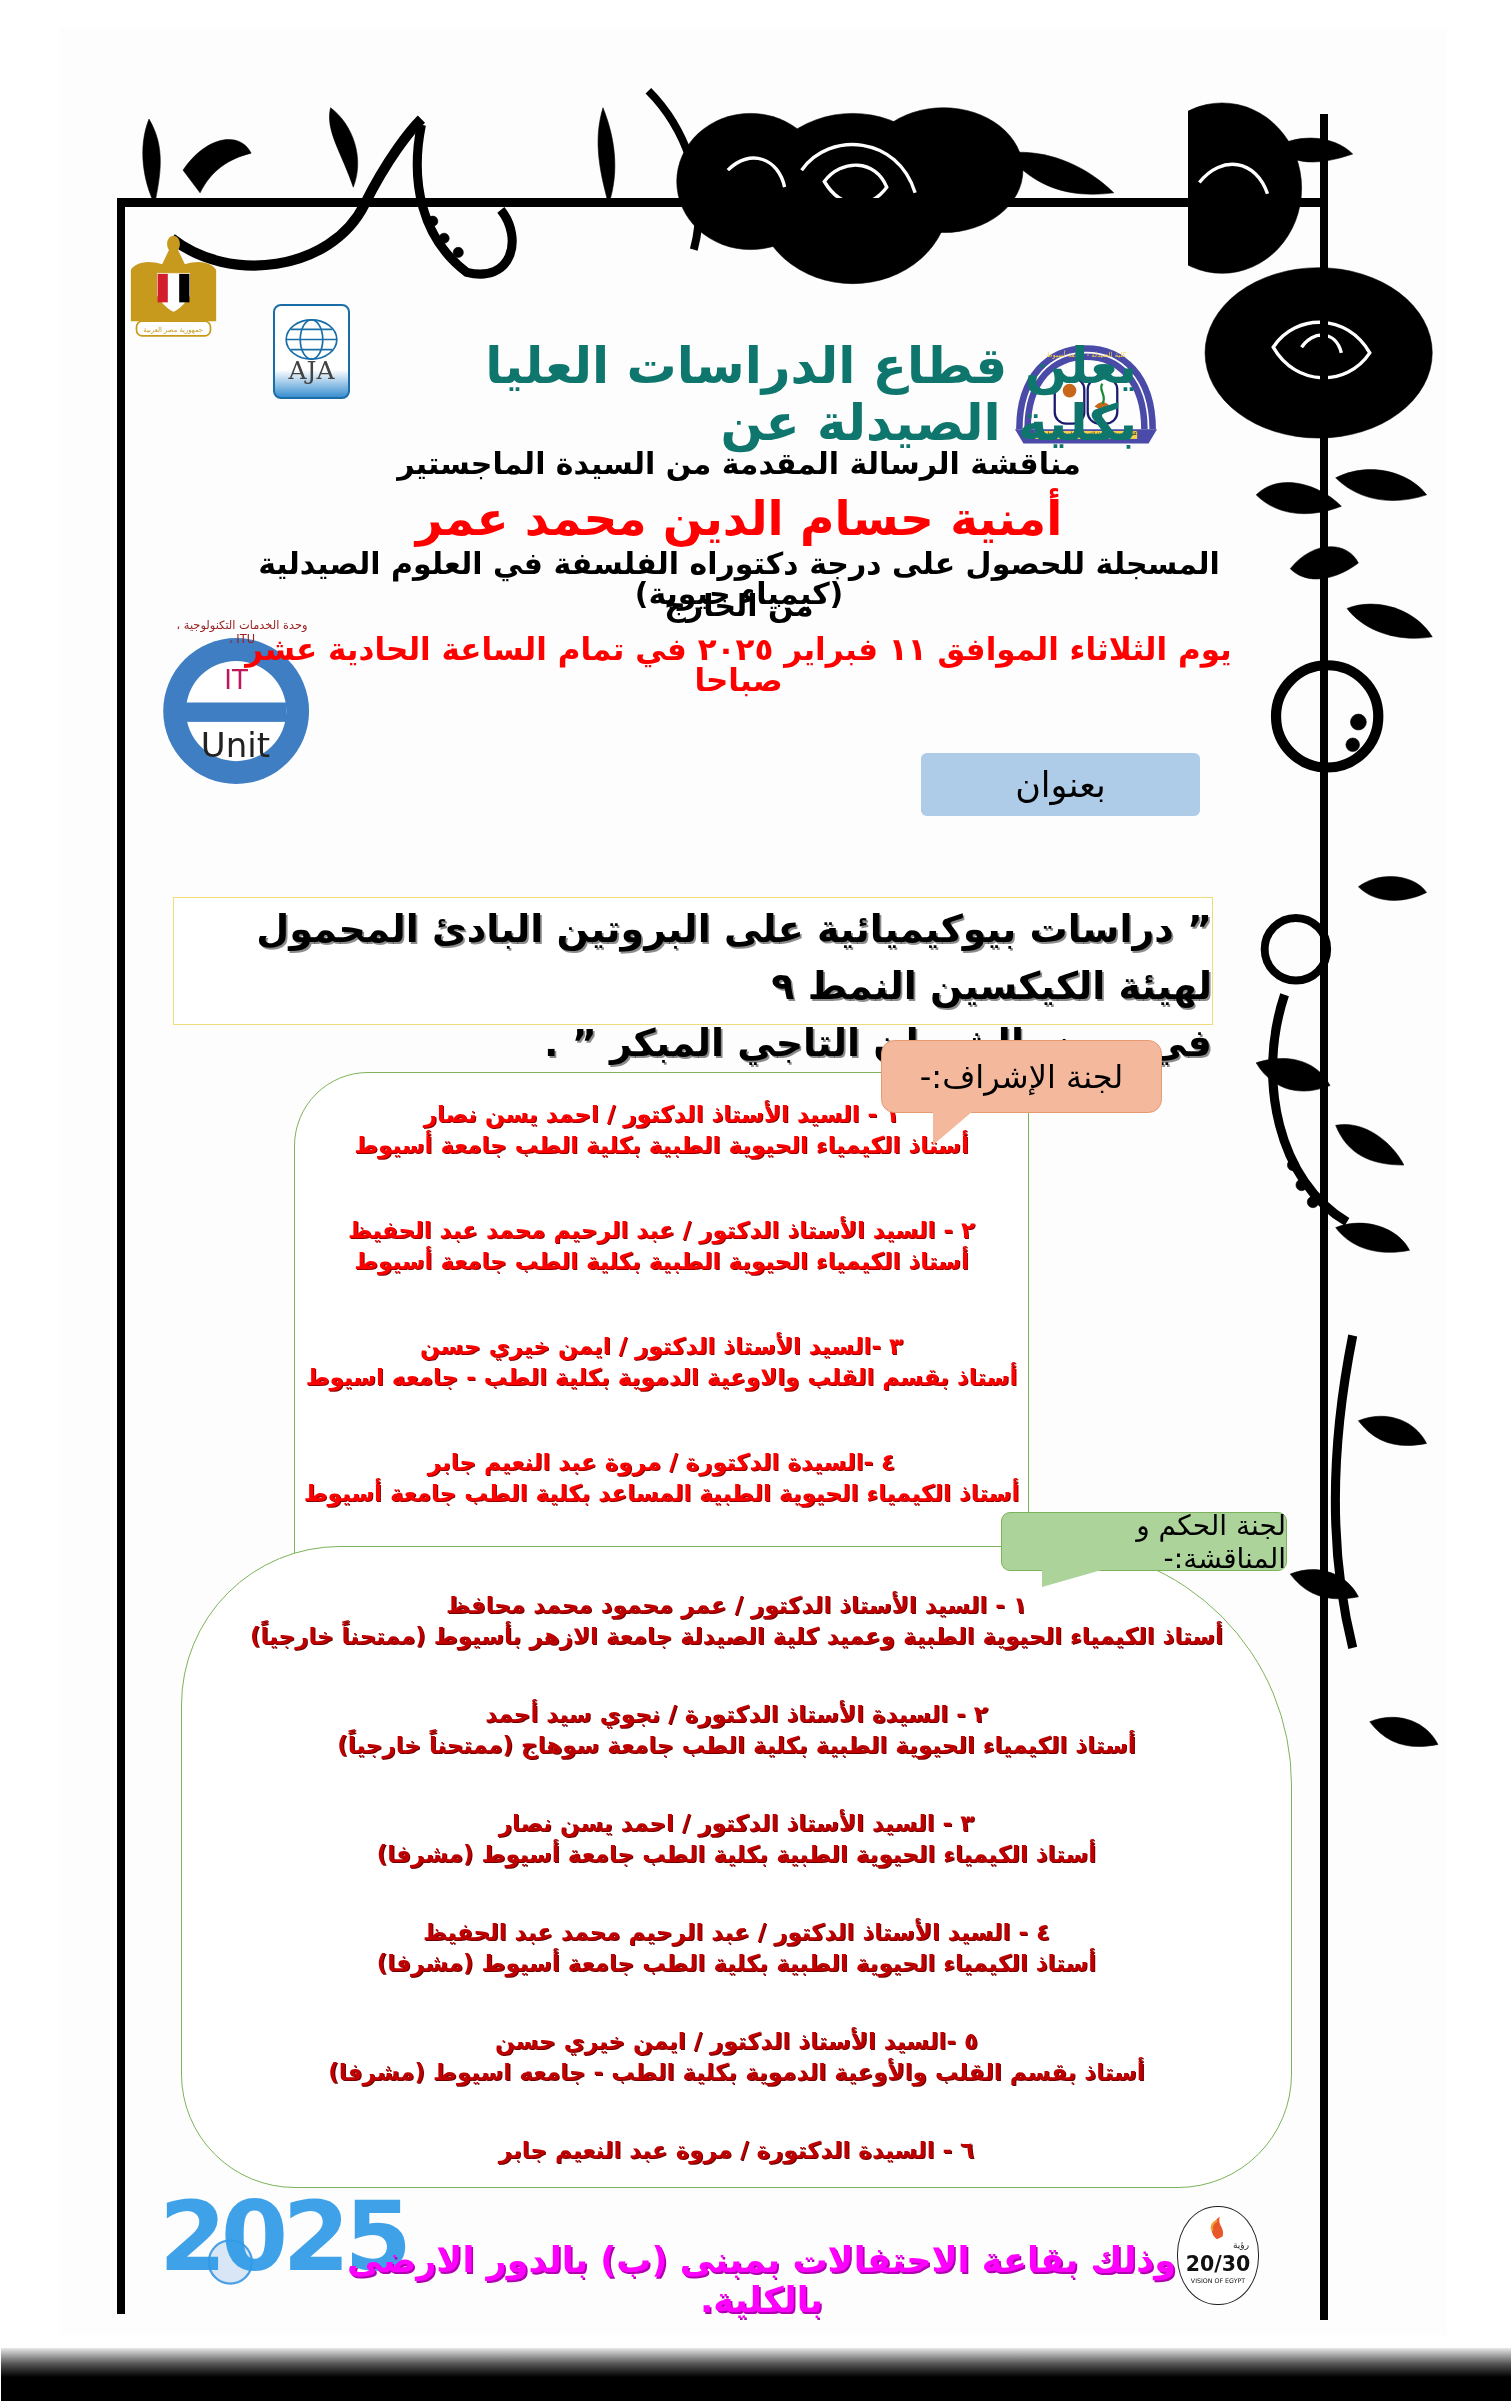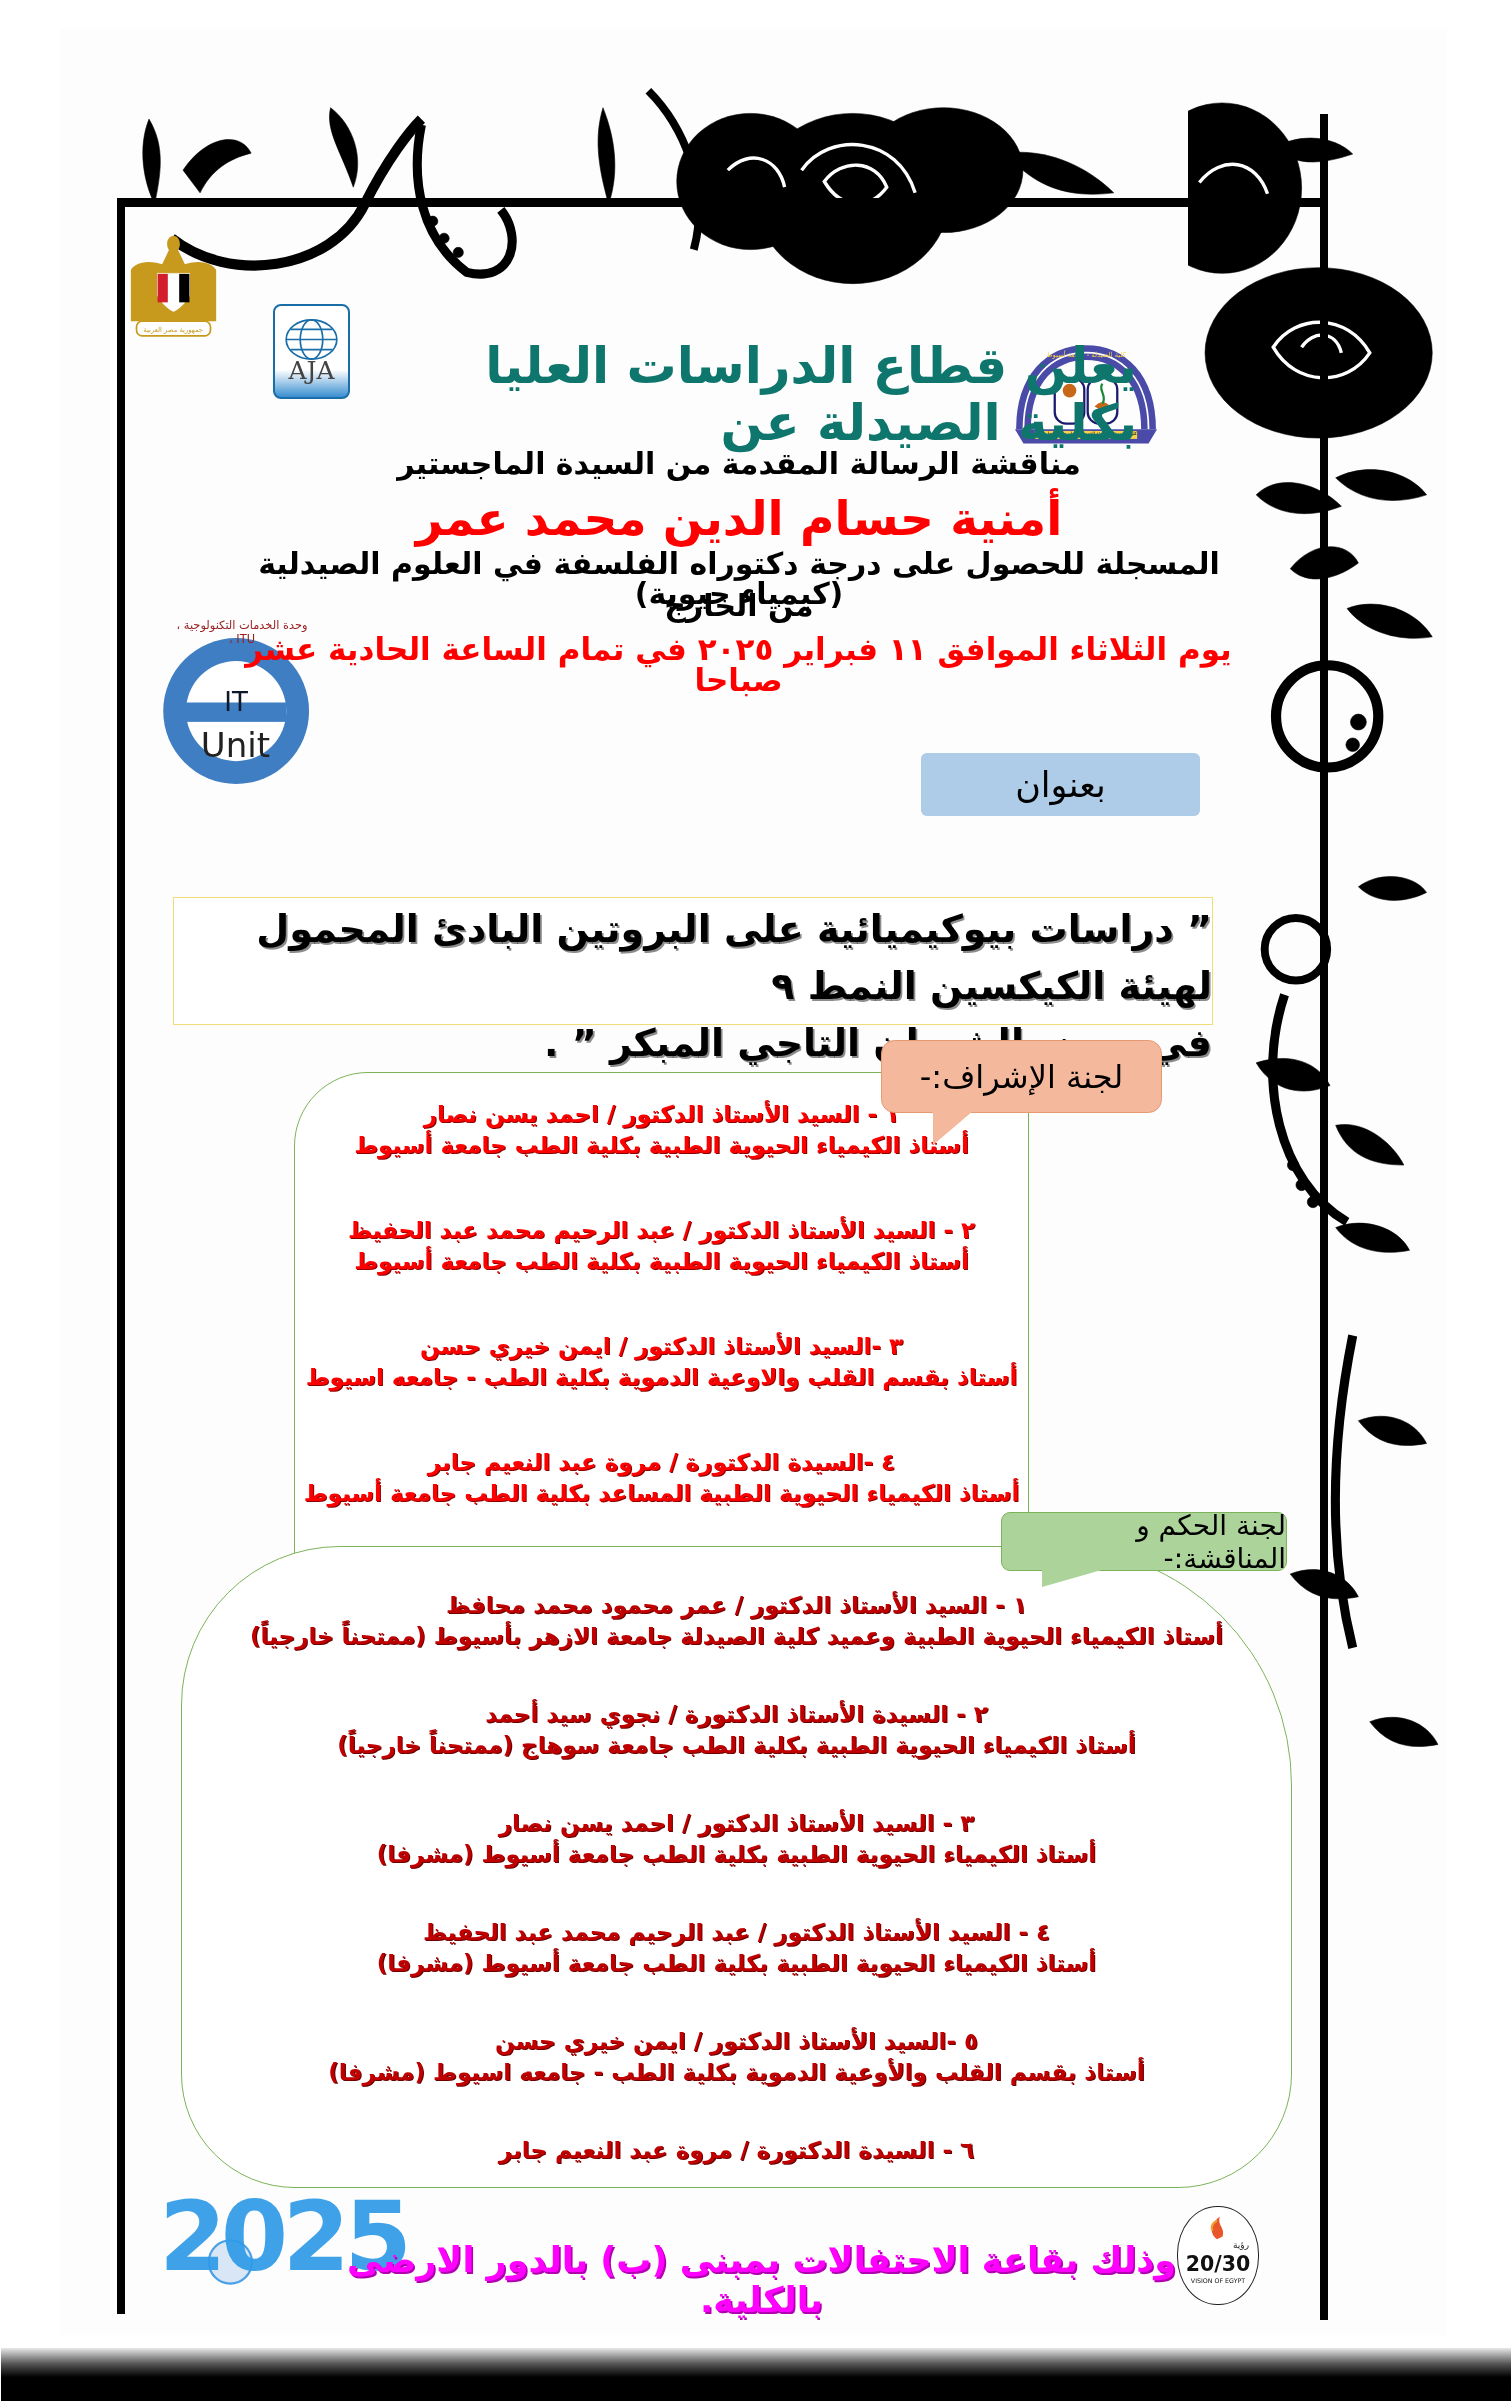--- a/index.html
+++ b/index.html
@@ -160,21 +160,21 @@
     <div style="position:absolute;left:23px;top:87px;width:102px;font-size:4.5px;color:#000;text-align:center;white-space:nowrap;overflow:hidden;">كلية معتمدة من الهيئة القومية لضمان جودة التعليم والاعتماد</div>
   </div>
 
   <div class="logo" style="left:145px;top:617px;width:188px;height:171px;">
     <svg width="188" height="171" viewBox="0 0 330 300">
       <circle cx="160" cy="165" r="128" fill="#3f7ec2"></circle>
       <circle cx="160" cy="165" r="88" fill="#fff"></circle>
       <rect x="72" y="150" width="176" height="34" fill="#3f7ec2"></rect>
     </svg>
     <div style="position:absolute;left:23px;top:1.1px;width:148px;font-size:11.4px;color:#9a2020;text-align:center;">وحدة الخدمات التكنولوجية ، ITU ،</div>
-    <div style="position:absolute;left:71px;top:70px;width:40px;text-align:center;font-size:26px;color:#0f172a;">IT</div>
+    <div style="position:absolute;left:71px;top:48px;width:40px;text-align:center;font-size:26px;color:#be185d;">IT</div>
     <div style="position:absolute;left:57px;top:108px;width:68px;text-align:center;font-size:34px;color:#222;">Unit</div>
   </div>
 
   <div class="center-col h-blue" style="top:341px;">يعلن قطاع الدراسات العليا</div>
   <div class="center-col h-blue" style="top:398px;">بكلية الصيدلة عن</div>
   <div class="center-col h-black" style="top:449px;">مناقشة الرسالة المقدمة من السيدة الماجستير</div>
   <div class="center-col h-red" style="top:495px;">أمنية حسام الدين محمد عمر</div>
   <div class="center-col h-black" style="top:549px;left:256px;width:966px;">المسجلة للحصول على درجة دكتوراه الفلسفة في العلوم الصيدلية (كيمياء حيوية)</div>
   <div class="center-col h-black" style="top:591px;">من الخارج</div>
   <div class="center-col date-red" style="top:634px;left:244px;width:989px;">يوم الثلاثاء الموافق ١١ فبراير ٢٠٢٥ في تمام الساعة الحادية عشر صباحا</div>

